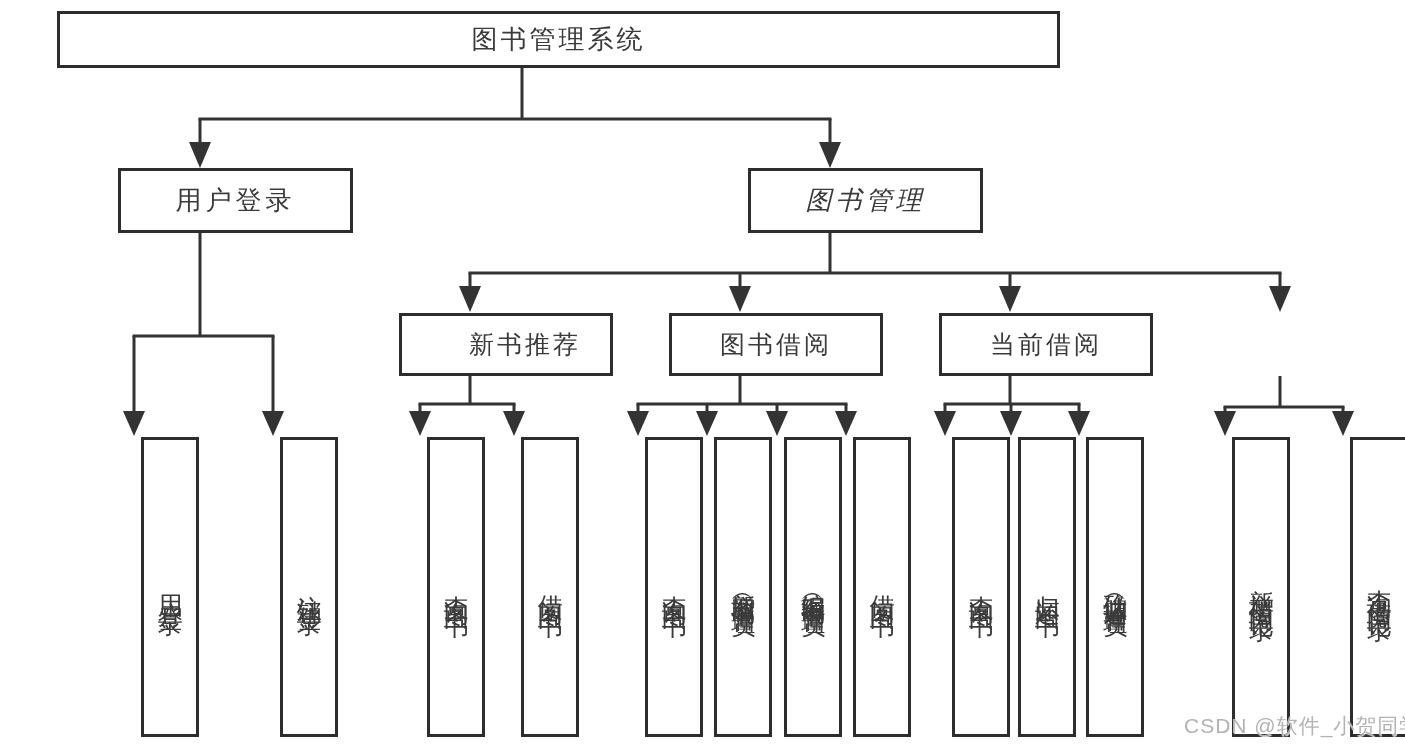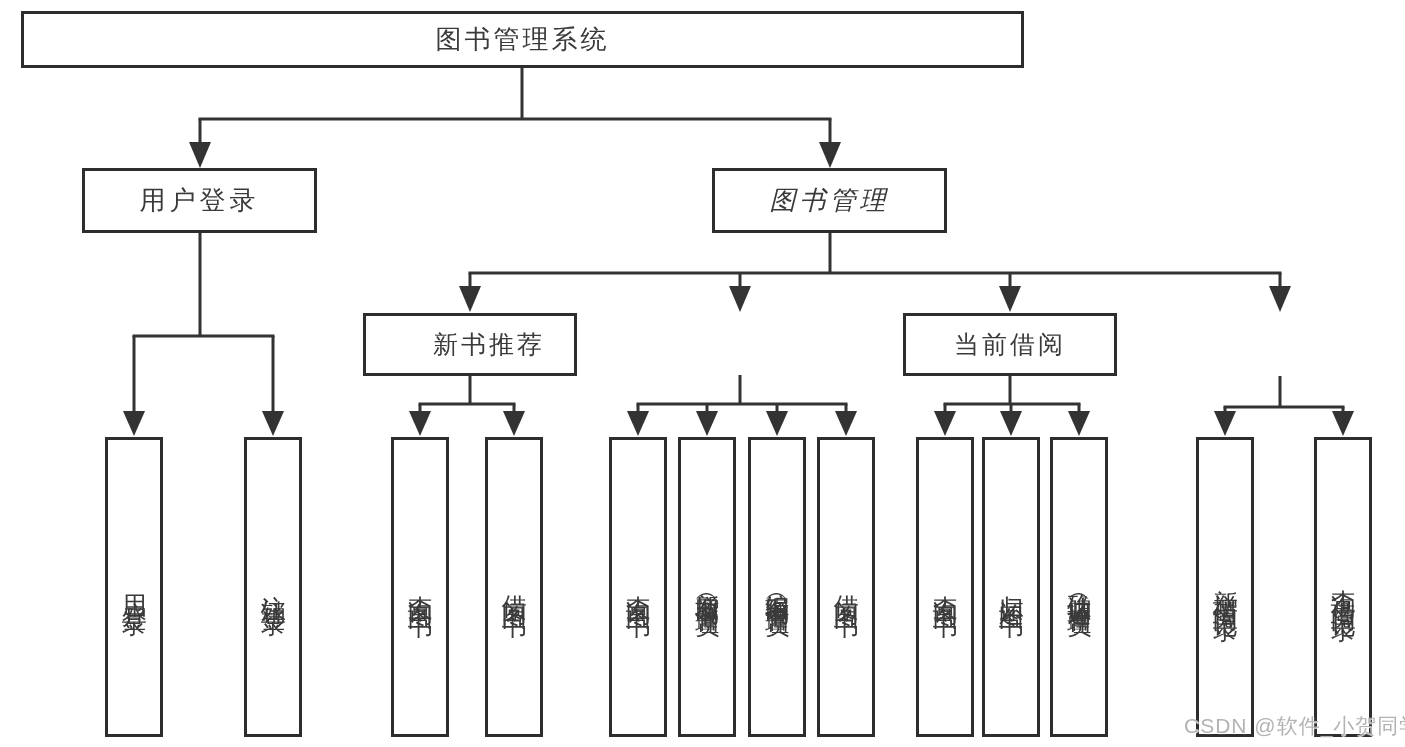--- a/index.html
+++ b/index.html
@@ -20,20 +20,21 @@
   .node {
     position: absolute;
     box-sizing: border-box;
     background: #ffffff;
     border: 3px solid #2d2d2d;
     display: flex;
     align-items: center;
     justify-content: center;
     text-align: center;
     color: #3a3a3a;
+    margin-left: 36px;
   }
   .node-root {
     left: 21px; top: 11px; width: 1003px; height: 57px;
     font-size: 26px; letter-spacing: 3px;
   }
   .node-l2 {
     top: 168px; width: 235px; height: 65px;
     font-size: 26px; letter-spacing: 4px;
   }
   .node-l3 {
@@ -150,20 +151,23 @@
   <div class="node node-l2" style="left:82px;">
     <span>用户登录</span>
   </div>
   <div class="node node-l2" style="left:712px;font-style:italic;">
     <span>图书管理</span>
   </div>
 
   <div class="node node-l3" style="left:363px;padding-left:38px;">
     <span>新书推荐</span>
   </div>
+  <div class="node node-l3" style="left:633px;">
+    <span>图书借阅</span>
+  </div>
   <div class="node node-l3" style="left:903px;">
     <span>当前借阅</span>
   </div>
 
   <div class="node node-leaf" style="left:105px;">
     <span class="vtext">用户登录</span>
   </div>
   <div class="node node-leaf" style="left:244px;">
     <span class="vtext">注销登录</span>
   </div>

